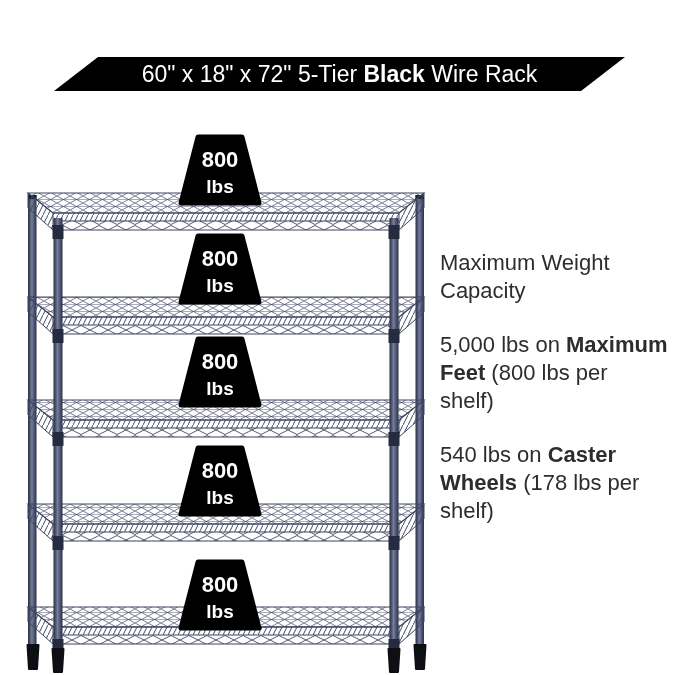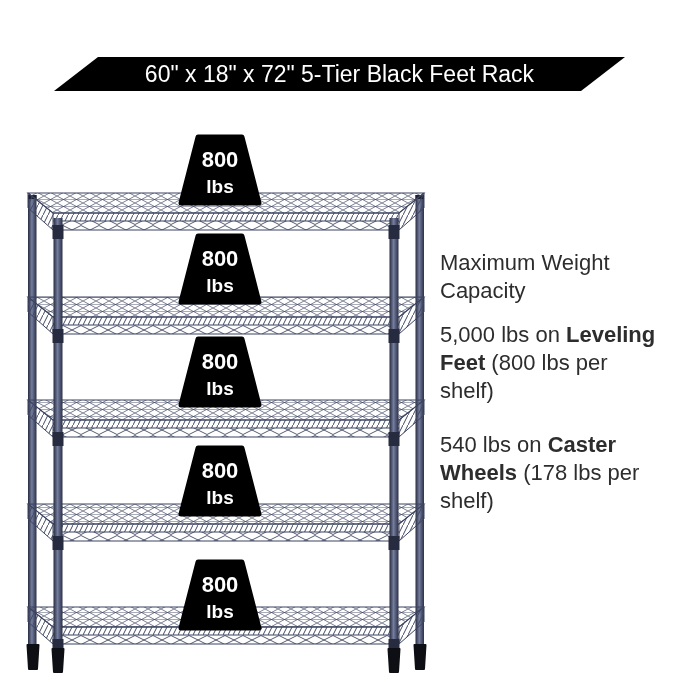--- a/index.html
+++ b/index.html
@@ -26,50 +26,50 @@
   
   .banner {
     position: absolute; left: 54px; top: 57px;
     width: 571px; height: 34px;
     background: #000000;
     clip-path: polygon(44px 0%, 100% 0%, calc(100% - 44px) 100%, 0% 100%);
     display: flex; align-items: center; justify-content: center;
     color: #ffffff; font-size: 23px; font-weight: 500;
     white-space: pre;
   }
-  .banner .bold { font-weight: 400; }
+  .banner .bold { font-weight: 700; }
 
   
   .rack-svg { position: absolute; left: 18px; top: 105px; }
   .wt-num {
     font-family: "Liberation Sans", sans-serif;
     font-size: 22px; font-weight: 700; fill: #ffffff; text-anchor: middle;
   }
   .wt-unit {
     font-family: "Liberation Sans", sans-serif;
     font-size: 19px; font-weight: 700; fill: #ffffff; text-anchor: middle;
   }
 
   
   .capacity {
     position: absolute; left: 440px; top: 249px; width: 239px;
     color: #2d2d2d; font-size: 22px; line-height: 28px;
   }
-  .cap-heading { margin-bottom: 16px; }
+  .cap-heading { margin-bottom: 26px; }
   .cap-para { margin-bottom: 26px; }
   .cap-line { white-space: pre; }
   .cap-line .b { font-weight: 700; }
 </style>
 </head>
 <body>
 
 <div class="stage">
 
 
-  <div class="banner"><span>60" x 18" x 72" 5-Tier </span><span class="bold">Black</span><span> Feet Rack</span></div>
+  <div class="banner"><span>60" x 18" x 72" 5-Tier </span><span class="bold">Black</span><span> Wire Rack</span></div>
 
   <svg class="rack-svg" width="420" height="570" viewBox="0 0 420 570" xmlns="http://www.w3.org/2000/svg">
     <defs>
       <linearGradient id="postGrad" x1="0" y1="0" x2="1" y2="0">
         <stop offset="0" stop-color="#262b3e"></stop>
         <stop offset="0.45" stop-color="#767e9e"></stop>
         <stop offset="0.62" stop-color="#5c6484"></stop>
         <stop offset="1" stop-color="#2c3146"></stop>
       </linearGradient>
       <pattern id="meshTop" patternUnits="userSpaceOnUse" width="13" height="7">
@@ -184,21 +184,21 @@
       <polygon points="370.5,544 381.5,544 380,567 372,567" fill="#0e0f14" stroke="#0e0f14" stroke-width="2" stroke-linejoin="round"></polygon>
     </g>
   </svg>
 
   <div class="capacity">
     <div class="cap-heading">
       <div class="cap-line">Maximum Weight</div>
       <div class="cap-line">Capacity</div>
     </div>
     <div class="cap-para">
-      <div class="cap-line"><span>5,000 lbs on </span><span class="b">Leveling</span></div>
+      <div class="cap-line"><span>5,000 lbs on </span><span class="b">Maximum</span></div>
       <div class="cap-line"><span class="b">Feet</span><span> (800 lbs per</span></div>
       <div class="cap-line">shelf)</div>
     </div>
     <div class="cap-para">
       <div class="cap-line"><span>540 lbs on </span><span class="b">Caster</span></div>
       <div class="cap-line"><span class="b">Wheels</span><span> (178 lbs per</span></div>
       <div class="cap-line">shelf)</div>
     </div>
   </div>
 

